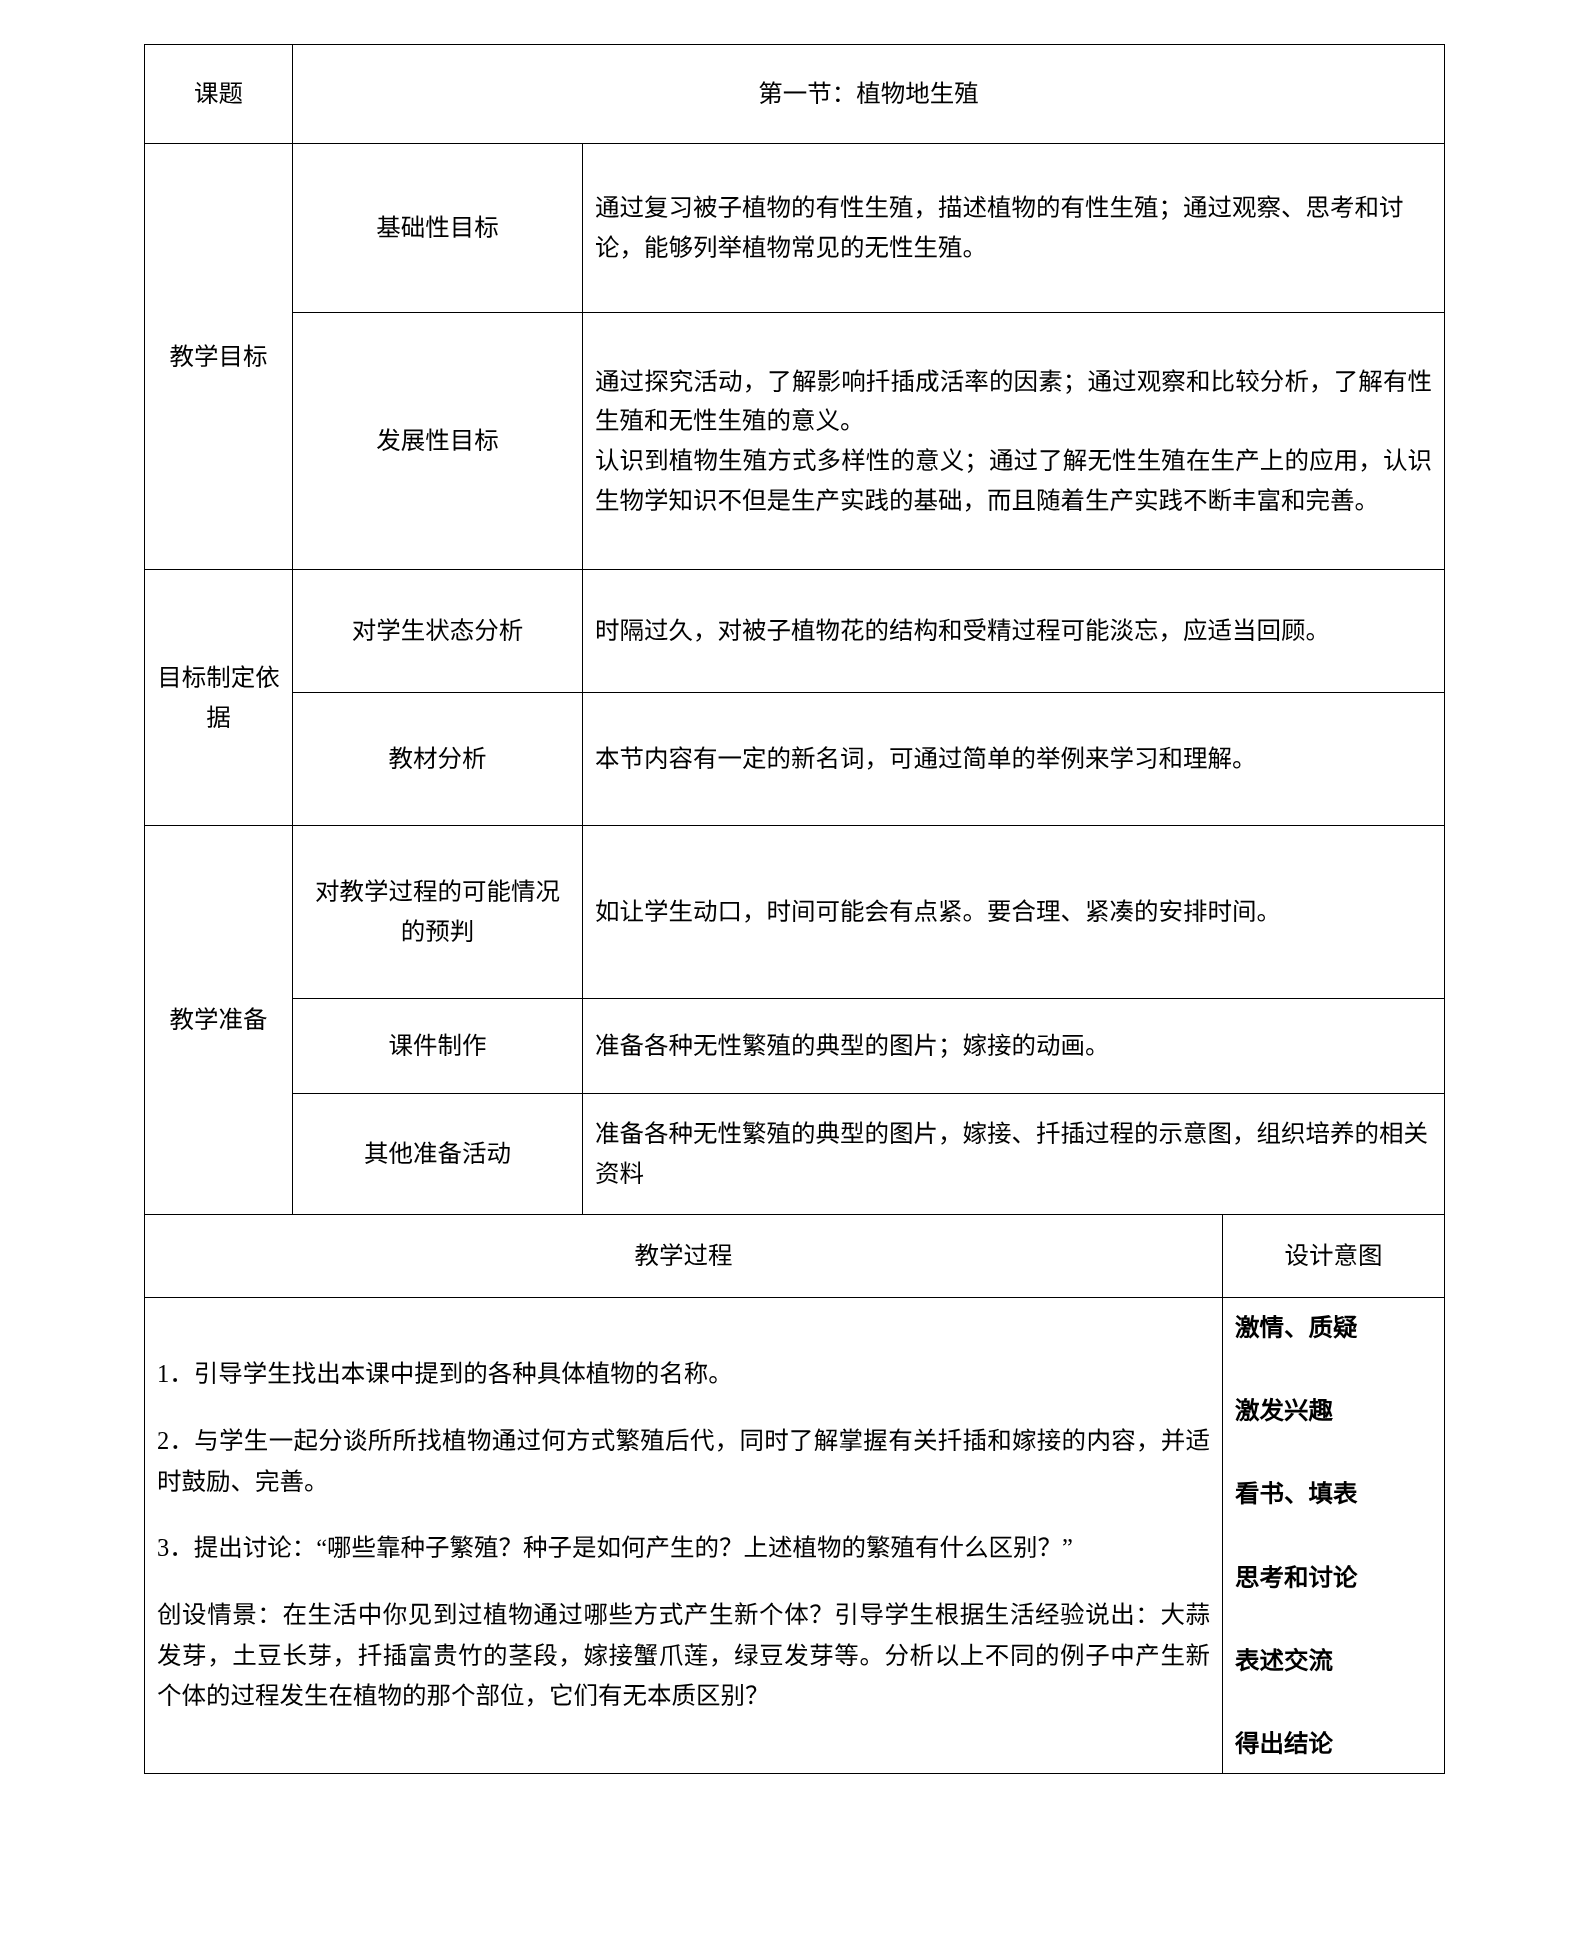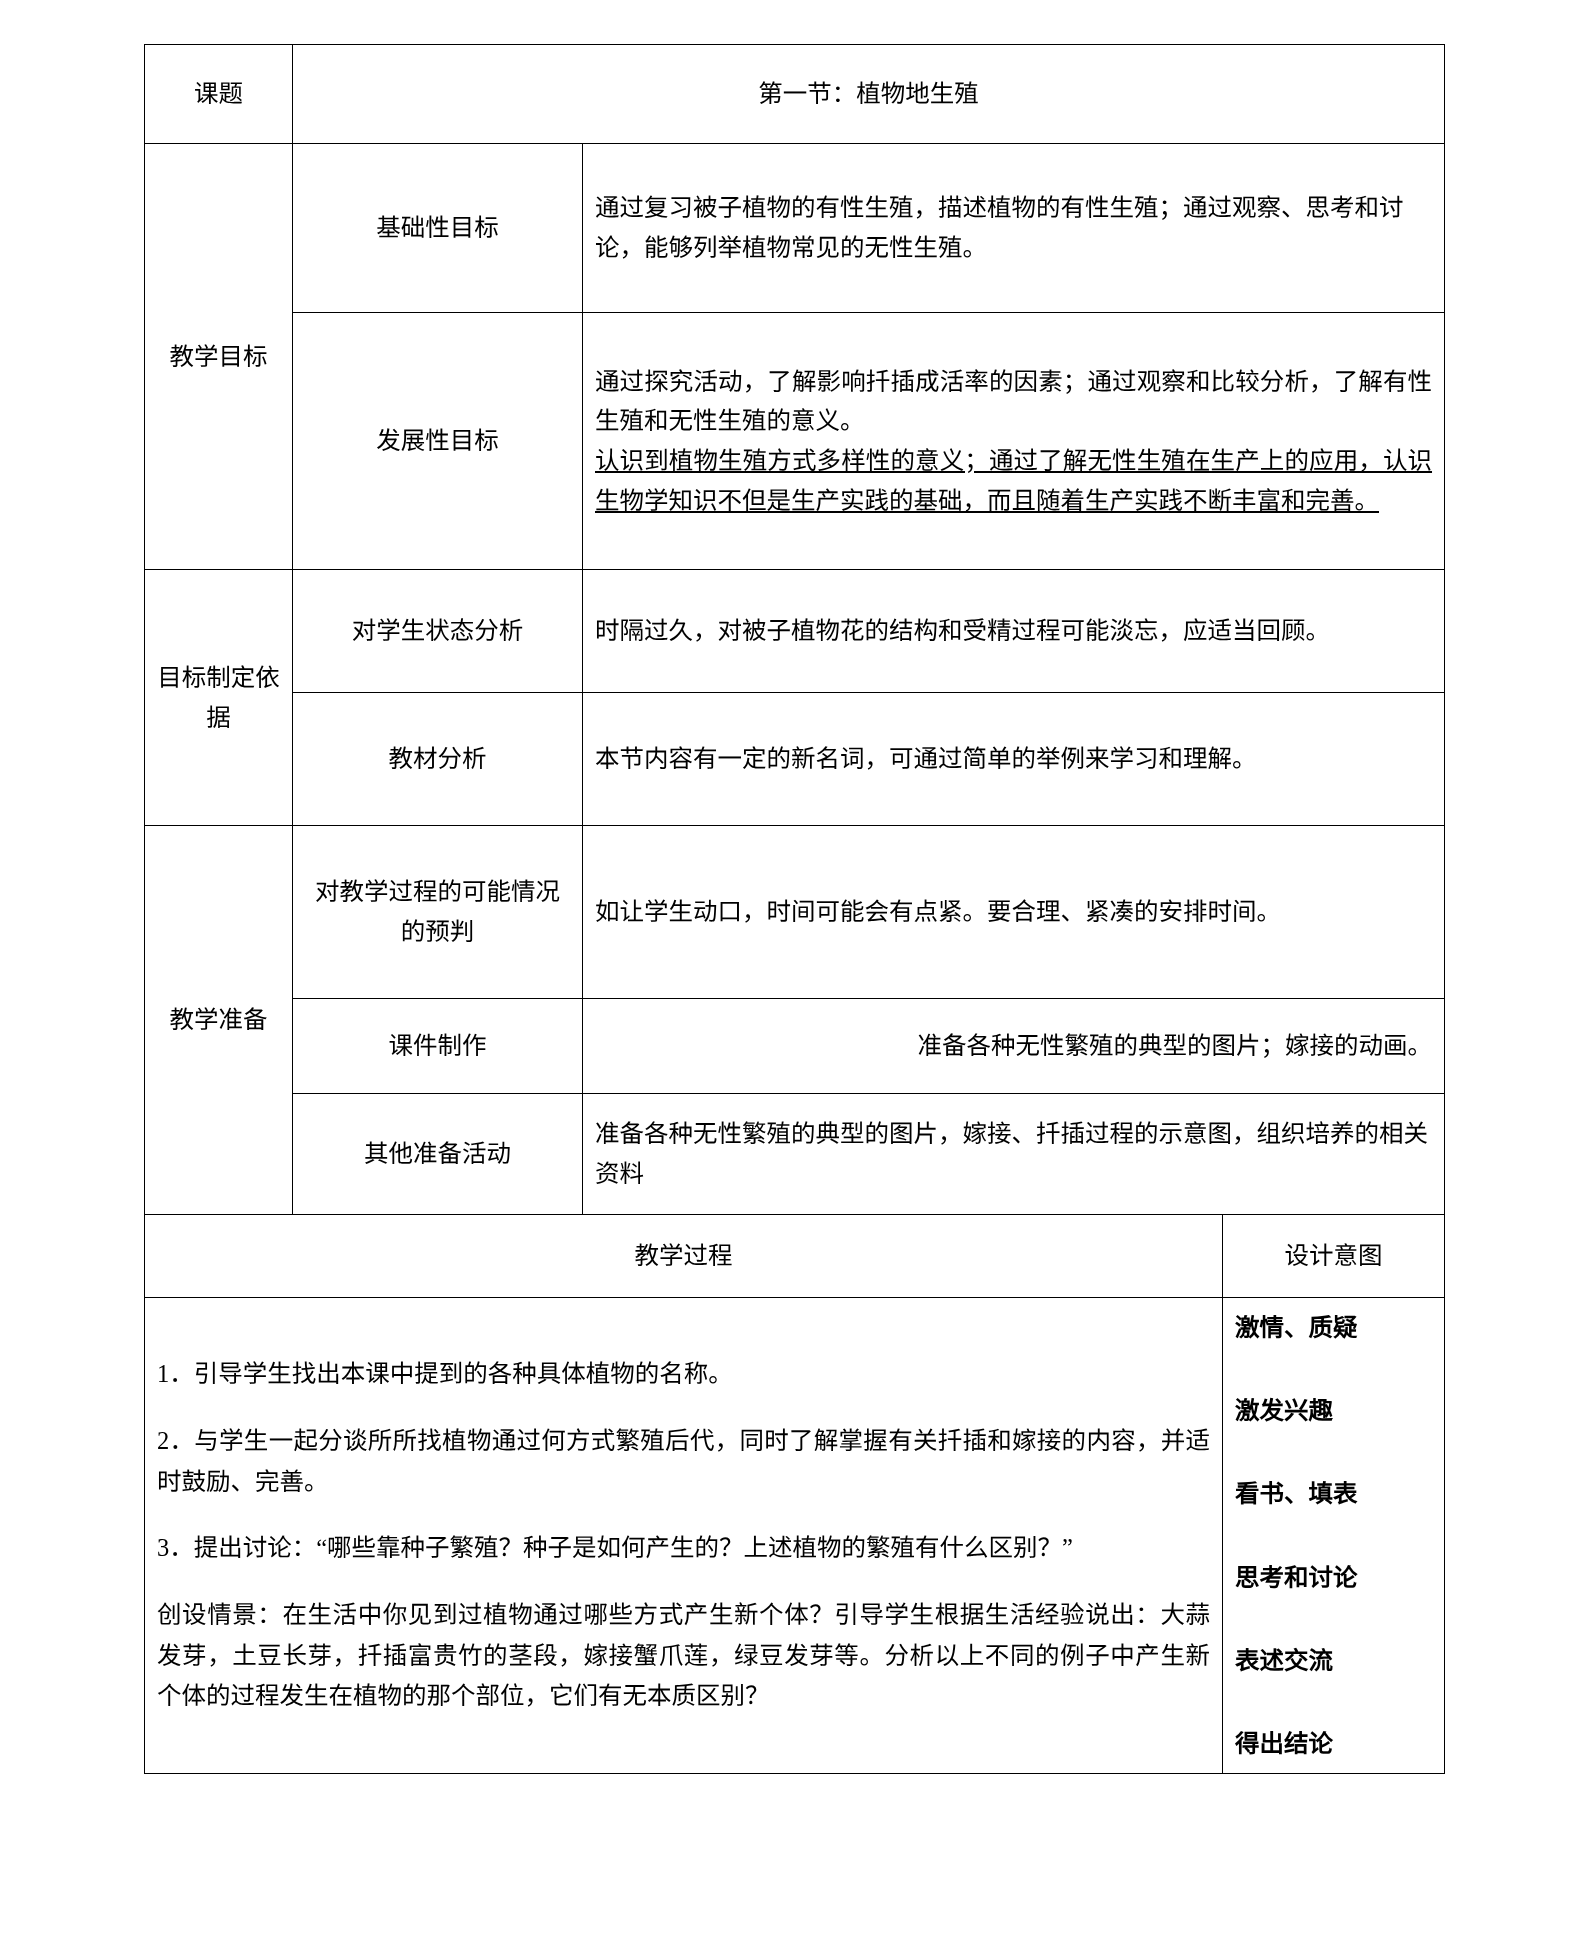--- a/index.html
+++ b/index.html
@@ -64,37 +64,36 @@
   }
   .c-body {
     text-align: left;
     vertical-align: top;
   }
   .c-body-mid {
     text-align: left;
     vertical-align: middle;
   }
   .c-center {
-    text-align: right;
+    text-align: left;
     vertical-align: middle;
   }
 
   .topic-cell {
     text-align: center;
     vertical-align: top;
     padding-top: 14px;
   }
 
   p.para {
     margin: 0 0 0 0;
     text-align: justify;
     text-justify: inter-ideograph;
   }
   p.para + p.para {
-    text-decoration: underline;
   }
 
   .proc-head {
     text-align: center;
     font-size: 25px;
     vertical-align: middle;
     height: 62px;
   }
 
   .proc-body td {

